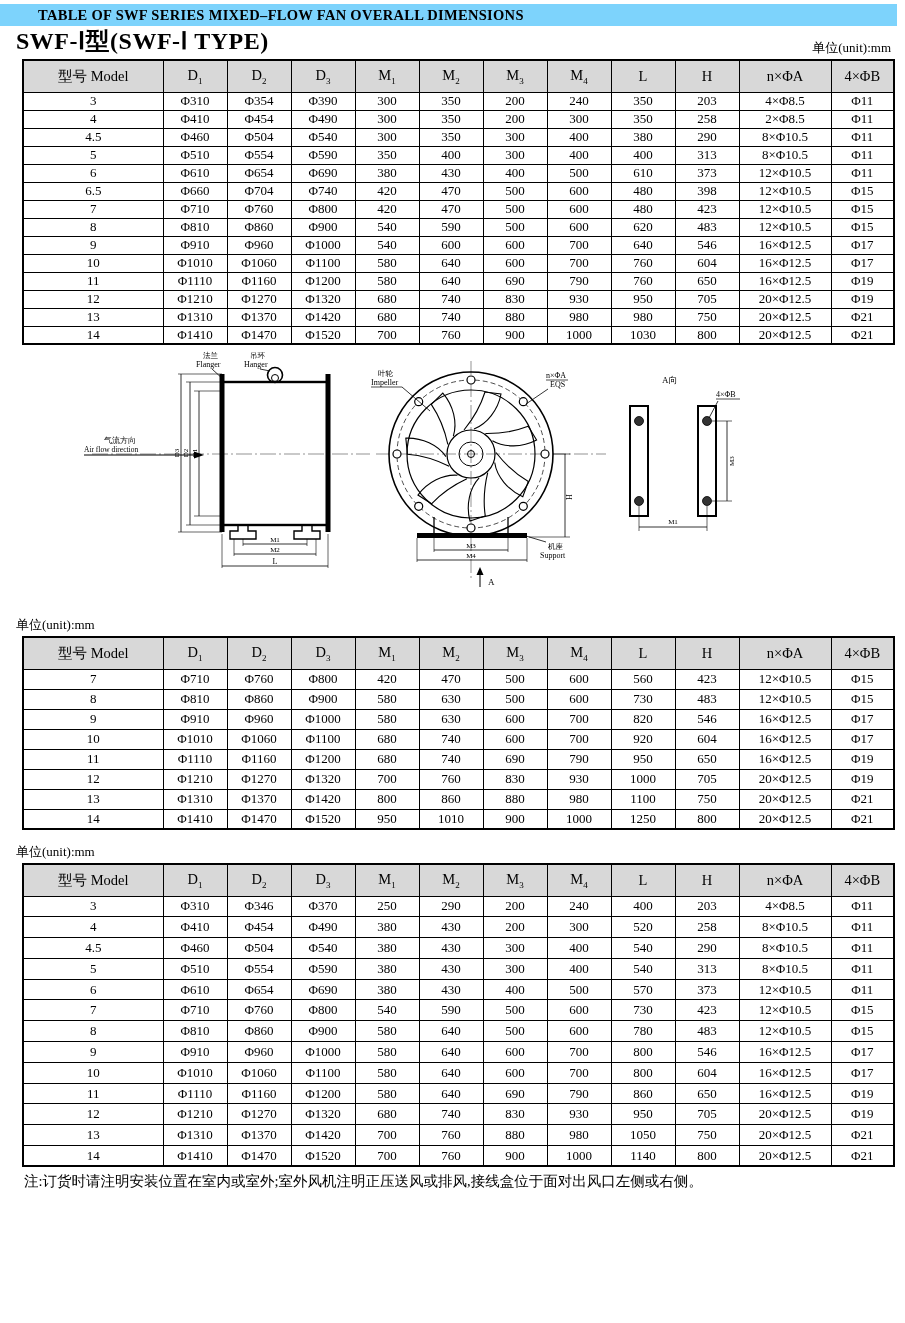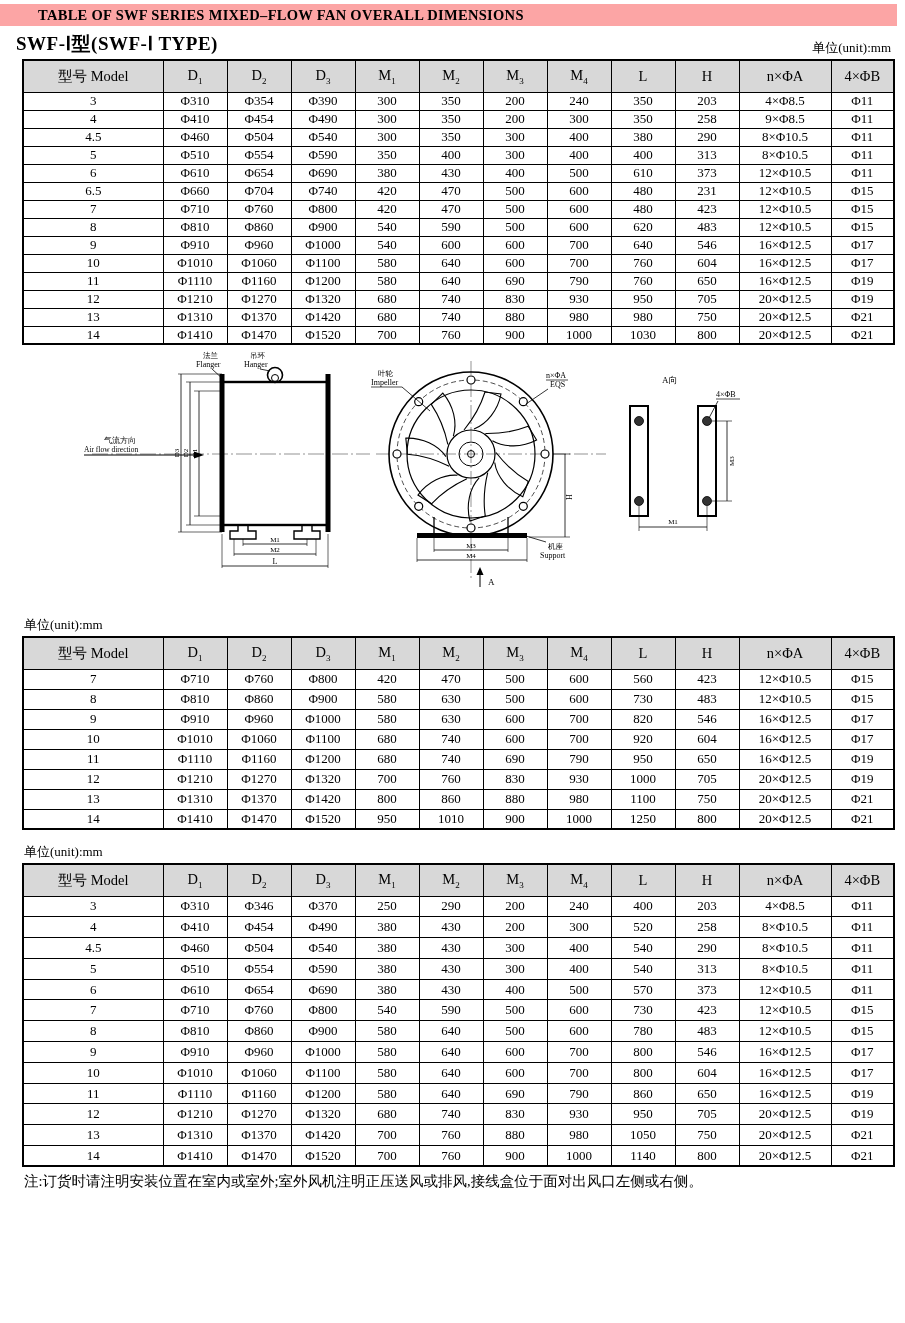--- a/index.html
+++ b/index.html
@@ -25,22 +25,22 @@
     display:flex; align-items:center;
     padding-left:38px;
     font-weight:bold; font-size:14.5px;
     letter-spacing:0.3px;
   }
   .sec-head {
     display:flex; justify-content:space-between; align-items:flex-end;
     margin:6px 14px 0 16px;
     height:25px;
   }
-  .sec-head .heading { font-size:19px; font-weight:bold; letter-spacing:0.5px; }
-  .sec-head .unit { font-size:13px;margin-left:8px; }
+  .sec-head .heading { font-size:24px; font-weight:bold; letter-spacing:0.5px; }
+  .sec-head .unit { font-size:13px; }
   table.dim-table {
     width:873px;
     margin:2px 0 0 22px;
     border-collapse:collapse;
     table-layout:fixed;
     text-align:center;
     border:2px solid #000;
   }
   .dim-table th, .dim-table td {
     border:1px solid #000;
@@ -70,21 +70,21 @@
   .note-cn { margin-left:24px; font-size:14.5px; line-height:19px; }
   .note-en  { margin-left:14px; font-size:13.5px; line-height:18px; }
   .note-en2 { margin-left:120px; font-size:13.5px; line-height:18px; }
 </style>
 </head>
 <body>
 
 <div class="page">
 
 
-  <div class="subtitle-bar" style="background: #fca5a5;">
+  <div class="subtitle-bar" style="background: #7dd3fc;">
     <span>TABLE OF SWF SERIES  MIXED–FLOW FAN OVERALL DIMENSIONS</span>
   </div>
 
   <div class="sec-head">
     <span class="heading">SWF-Ⅰ型(SWF-Ⅰ TYPE)</span>
     <span class="unit">单位(unit):mm</span>
   </div>
   <table class="dim-table t1" id="table-0">
       <colgroup>
         <col style="width: 140px;">
@@ -135,21 +135,21 @@
           <td>4</td>
           <td>Φ410</td>
           <td>Φ454</td>
           <td>Φ490</td>
           <td>300</td>
           <td>350</td>
           <td>200</td>
           <td>300</td>
           <td>350</td>
           <td>258</td>
-          <td>9×Φ8.5</td>
+          <td>2×Φ8.5</td>
           <td>Φ11</td>
         </tr>
         <tr>
           <td>4.5</td>
           <td>Φ460</td>
           <td>Φ504</td>
           <td>Φ540</td>
           <td>300</td>
           <td>350</td>
           <td>300</td>
@@ -190,21 +190,21 @@
         <tr>
           <td>6.5</td>
           <td>Φ660</td>
           <td>Φ704</td>
           <td>Φ740</td>
           <td>420</td>
           <td>470</td>
           <td>500</td>
           <td>600</td>
           <td>480</td>
-          <td>231</td>
+          <td>398</td>
           <td>12×Φ10.5</td>
           <td>Φ15</td>
         </tr>
         <tr>
           <td>7</td>
           <td>Φ710</td>
           <td>Φ760</td>
           <td>Φ800</td>
           <td>420</td>
           <td>470</td>

